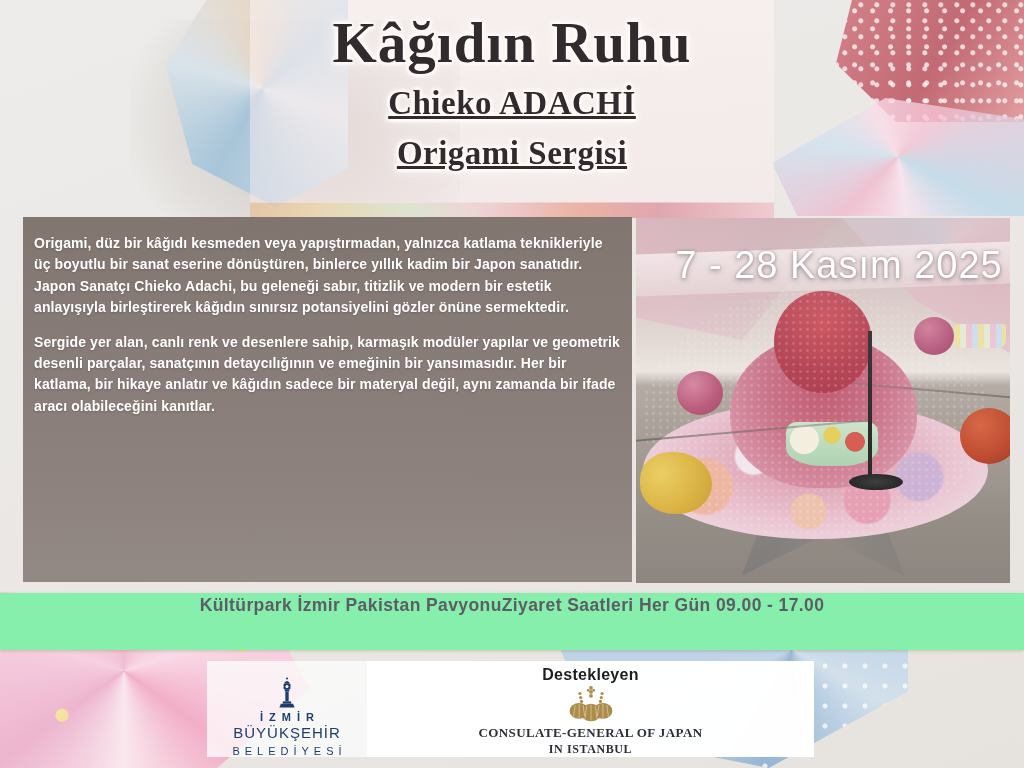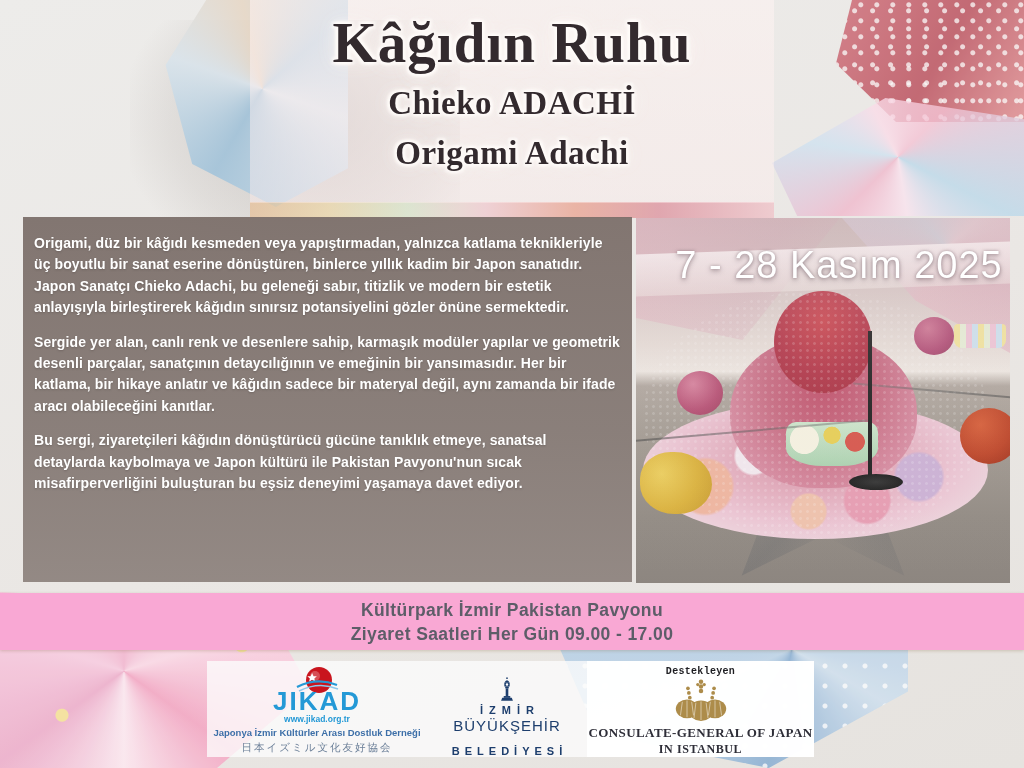--- a/index.html
+++ b/index.html
@@ -46,21 +46,21 @@
   .title-overlay{left:250px;top:0;width:524px;height:203px;
     background:linear-gradient(180deg,rgba(255,243,242,.55),rgba(255,238,238,.42));}
   .title-wrap{left:0;top:8px;width:1024px;text-align:center;color:#332a2e;
     font-family:"Liberation Serif",serif;}
   .glow{text-shadow:
     0 0 6px rgba(255,252,250,.98),0 0 12px rgba(255,250,247,.95),
     2px 2px 3px rgba(255,252,250,.95),-2px -2px 3px rgba(255,252,250,.95),
     2px -2px 3px rgba(255,252,250,.95),-2px 2px 3px rgba(255,252,250,.95),
     0 0 22px rgba(255,248,245,.9);}
   .title-main{font-size:57px;font-weight:700;line-height:70px;margin:0;letter-spacing:1px;}
-  .title-sub{font-size:33px;font-weight:700;line-height:50px;margin:0;letter-spacing:.5px;}
+  .title-sub{font-size:33px;font-weight:700;line-height:50px;margin:0;letter-spacing:.5px;text-decoration:underline;}
 
   
   .desc-panel{left:23px;top:217px;width:609px;height:365px;box-sizing:border-box;
     padding:16px 11px 10px 11px;
     background:linear-gradient(180deg,rgba(122,109,104,.93),rgba(128,116,111,.9) 60%,rgba(138,127,122,.9));}
   .desc-panel p{margin:0 0 13px 0;color:#ffffff;font-weight:700;
     font-size:14px;line-height:21.4px;letter-spacing:.1px;
     text-shadow:0 1px 2px rgba(70,60,58,.35);}
 
   
@@ -115,67 +115,66 @@
   .stanchion-post{left:62%;top:31%;width:4px;height:42%;background:#262626;}
   .stanchion-base{left:57%;top:70%;width:54px;height:16px;border-radius:50%;
     background:radial-gradient(#3a3a3a,#1c1c1c);}
   .photo-tint{left:0;top:0;right:0;bottom:0;
     background:linear-gradient(180deg,rgba(216,178,190,.30),rgba(205,185,192,.12) 32%,rgba(190,185,180,.05) 55%,transparent);}
   .date-label{left:16px;top:26px;width:100%;text-align:center;color:#ffffff;
     font-size:38px;font-weight:400;letter-spacing:1px;
     text-shadow:0 2px 5px rgba(95,75,85,.5),0 0 3px rgba(120,95,105,.45);}
 
   
-  .banner{left:0;top:593px;width:1024px;height:57px;background:#f9a8d4;
-    display:flex;flex-direction:column;justify-content:center;text-align:center;
+  .banner{left:0;top:593px;width:1024px;height:57px;background:#86efac;
+    display:flex;flex-direction:row;justify-content:center;text-align:center;
     box-shadow:0 1px 3px rgba(120,90,40,.25);}
   .banner div{color:#5D5D68;font-size:17.5px;font-weight:700;line-height:24px;letter-spacing:.4px;}
 
   
   .sponsors{left:207px;top:661px;width:607px;height:96px;display:flex;
     background:rgba(252,252,253,.78);}
   .logo-block{display:flex;flex-direction:column;align-items:center;justify-content:flex-start;}
   .jikad-block{width:220px;padding-top:4px;}
   .jikad-word{color:#2499D6;font-size:26px;font-weight:700;letter-spacing:2px;line-height:24px;margin-top:-14px;}
   .jikad-web{color:#2499D6;font-size:8.5px;font-weight:700;margin-top:1px;}
   .jikad-line1{color:#3D6FA8;font-size:9.5px;font-weight:700;margin-top:3px;white-space:nowrap;}
   .jikad-line2{color:#6B7F98;font-size:10.5px;letter-spacing:2px;margin-top:3px;white-space:nowrap;}
   .izmir-block{width:160px;padding-top:16px;color:#1D3E6D;}
   .izmir-l1{font-size:11px;font-weight:700;letter-spacing:6px;margin-top:2px;text-indent:6px;}
   .izmir-l2{font-size:15px;font-weight:400;letter-spacing:1px;margin-top:1px;}
-  .izmir-l3{font-size:11px;font-weight:700;letter-spacing:5px;margin-top:11px;text-indent:5px;}
+  .izmir-l3{font-size:11px;font-weight:400;letter-spacing:5px;margin-top:4px;text-indent:5px;}
   .consulate-block{flex:1;background:rgba(255,255,255,.94);padding-top:5px;}
-  .destekleyen{color:#1e1e22;font-size:10px;font-weight:700;letter-spacing:.3px;font-family:Liberation Mono, monospace;}
+  .destekleyen{color:#1e1e22;font-size:16px;font-weight:700;letter-spacing:.3px;}
   .consulate-l1{color:#2E2E38;font-family:"Liberation Serif",serif;font-size:13px;font-weight:700;letter-spacing:.4px;margin-top:3px;}
   .consulate-l2{color:#2E2E38;font-family:"Liberation Serif",serif;font-size:12px;font-weight:700;letter-spacing:.6px;margin-top:1px;}
 </style>
 </head>
 <body>
 
 <div class="poster">
 
   <div class="abs deco ball-shadow"></div>
   <div class="abs deco ball-top-left"></div>
   <div class="abs deco ball-top-right"></div>
   <div class="abs deco cube-right"></div>
   <div class="abs deco strip-under-title"></div>
   <div class="abs deco pink-bottom-left"></div>
   <div class="abs deco blue-bottom"></div>
 
   <div class="abs title-overlay"></div>
   <div class="abs title-wrap">
     <h1 class="title-main glow">Kâğıdın Ruhu</h1>
     <h2 class="title-sub glow">Chieko ADACHİ</h2>
-    <h2 class="title-sub glow">Origami Adachi</h2>
+    <h2 class="title-sub glow">Origami Sergisi</h2>
   </div>
 
   <div class="abs desc-panel">
     <p>Origami, düz bir kâğıdı kesmeden veya yapıştırmadan,  yalnızca katlama teknikleriyle üç boyutlu bir sanat eserine dönüştüren, binlerce yıllık kadim bir Japon sanatıdır. Japon Sanatçı Chieko Adachi, bu geleneği sabır, titizlik ve modern bir estetik anlayışıyla birleştirerek kâğıdın sınırsız potansiyelini gözler önüne sermektedir.</p>
     <p>Sergide yer alan, canlı renk ve desenlere sahip, karmaşık modüler yapılar ve geometrik desenli parçalar, sanatçının detaycılığının ve emeğinin bir yansımasıdır. Her bir katlama, bir hikaye anlatır ve kâğıdın sadece bir materyal değil, aynı zamanda bir ifade aracı olabileceğini kanıtlar.</p>
-    <p>Bu sergi, ziyaretçileri kâğıdın dönüştürücü gücüne tanıklık etmeye, sanatsal detaylarda kaybolmaya ve Japon kültürü ile Pakistan Pavyonu'nun sıcak misafirperverliğini buluşturan bu eşsiz deneyimi yaşamaya davet ediyor.</p>
   </div>
 
   <div class="abs photo">
     <div class="abs wall-deco-l"></div>
     <div class="abs wall-deco-r"></div>
     <div class="abs white-band"></div>
     <div class="abs floor-motif"></div>
     <div class="abs mound-skirt"></div>
     <div class="abs mound-mid"></div>
     <div class="abs mound-peak"></div>
@@ -194,33 +193,20 @@
     <div class="abs date-label">7 - 28 Kasım 2025</div>
   </div>
 
   <div class="abs banner">
     <div>Kültürpark İzmir Pakistan Pavyonu</div>
     <div>Ziyaret Saatleri Her Gün 09.00 - 17.00</div>
   </div>
 
   <div class="abs sponsors">
 
-    <div class="logo-block jikad-block">
-      <svg width="44" height="38" viewBox="0 0 44 38">
-        <circle cx="24" cy="15" r="13" fill="#C9151E"></circle>
-        <circle cx="20" cy="11" r="5" fill="rgba(255,255,255,0.25)"></circle>
-        <polygon points="17,8 18.6,11.4 22.3,11.6 19.5,13.9 20.4,17.5 17,15.5 13.6,17.5 14.5,13.9 11.7,11.6 15.4,11.4" fill="#ffffff" transform="scale(0.9) translate(2,1)"></polygon>
-        <path d="M2 22 Q 22 12 42 20" stroke="#2499D6" stroke-width="2.2" fill="none"></path>
-        <path d="M4 26 Q 24 16 43 24" stroke="#8CC8EA" stroke-width="1.4" fill="none"></path>
-      </svg>
-      <div class="jikad-word">JIKAD</div>
-      <div class="jikad-web">www.jikad.org.tr</div>
-      <div class="jikad-line1">Japonya İzmir Kültürler Arası Dostluk Derneği</div>
-      <div class="jikad-line2">日本イズミル文化友好協会</div>
-    </div>
 
     <div class="logo-block izmir-block">
       <svg width="26" height="42" viewBox="0 0 26 42">
         <g fill="#1D3E6D">
           <circle cx="13" cy="2" r="1.4"></circle>
           <path d="M9.5 8 Q13 2.5 16.5 8 L16.5 9 L9.5 9 Z"></path>
           <rect x="8.5" y="9" width="9" height="7" rx="1"></rect>
           <rect x="10" y="16" width="6" height="3"></rect>
           <rect x="10.8" y="19" width="4.4" height="13"></rect>
           <rect x="7.5" y="32" width="11" height="3"></rect>

